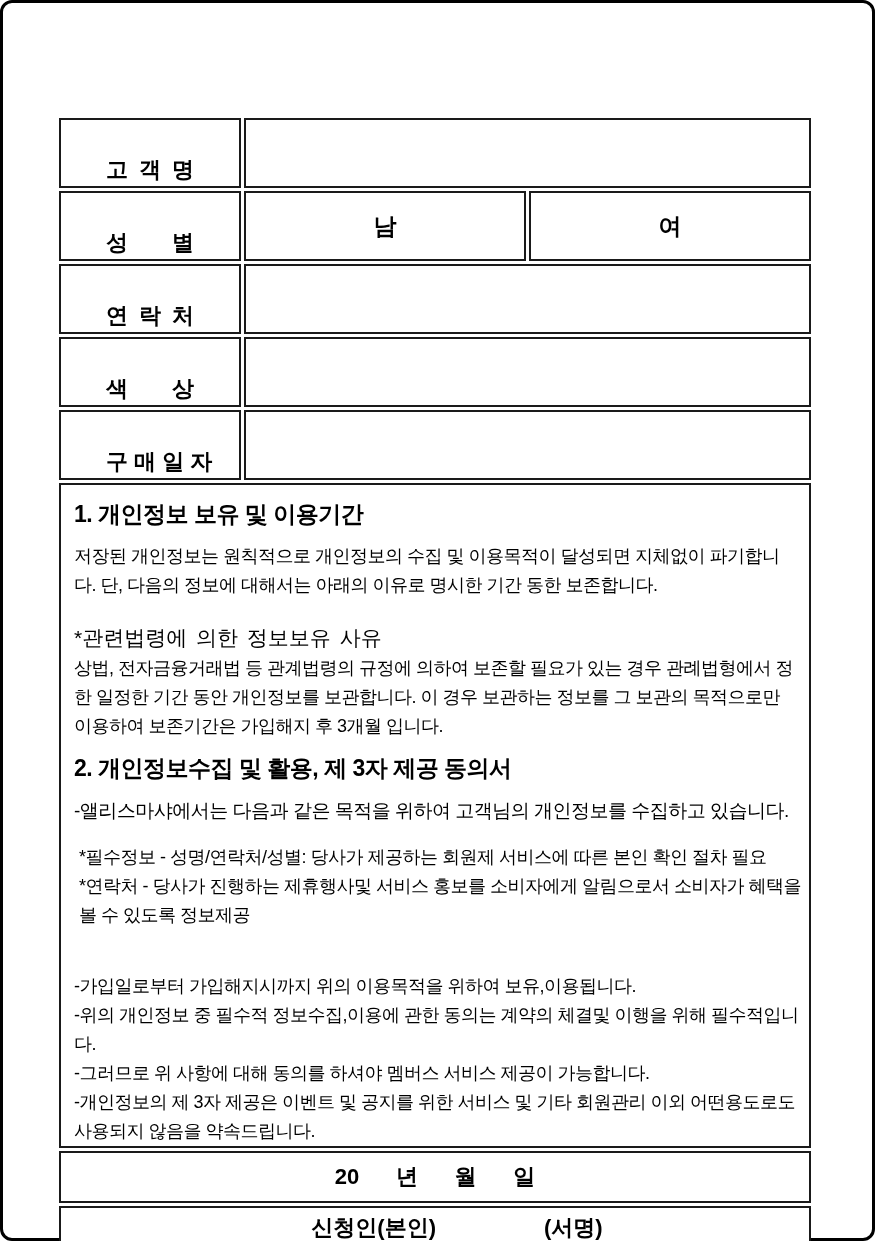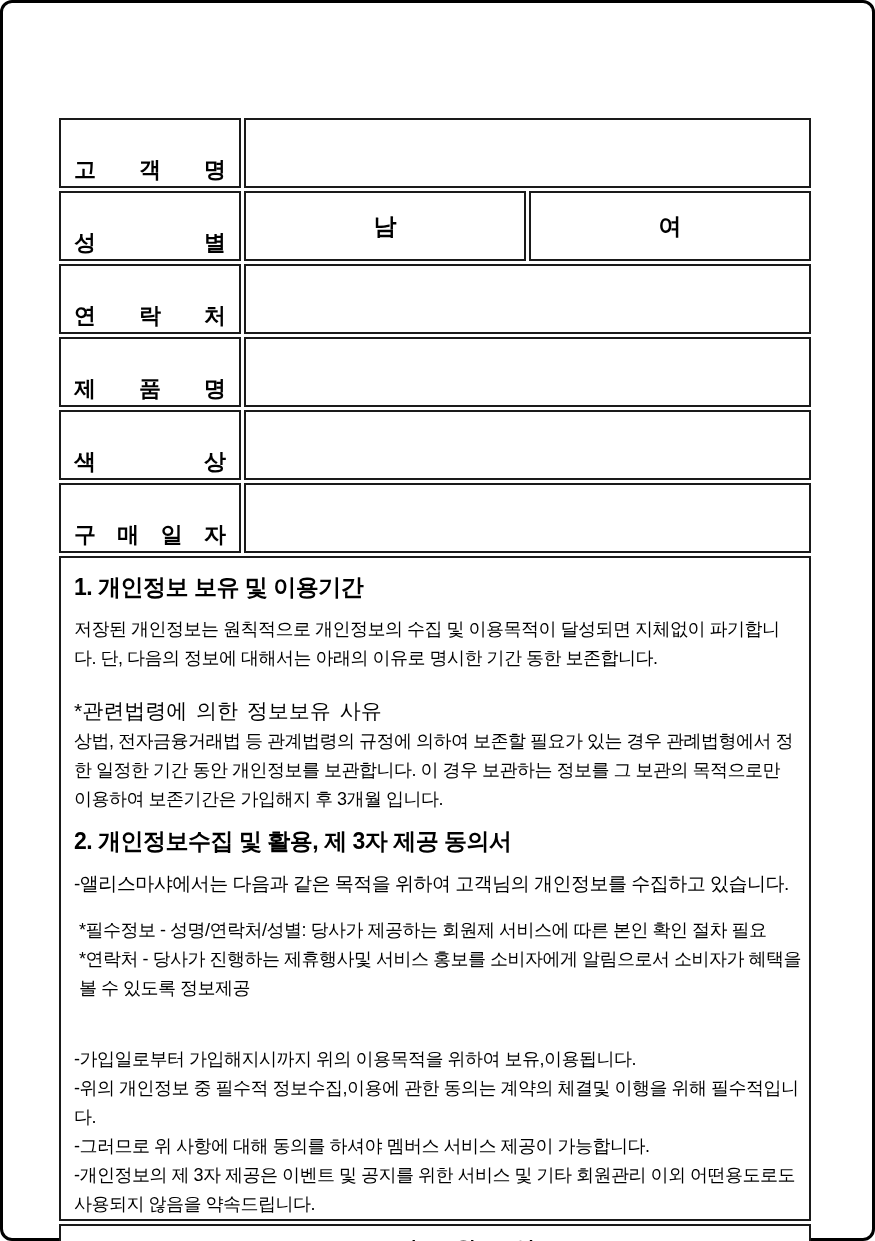--- a/index.html
+++ b/index.html
@@ -56,21 +56,21 @@
   }
 
   td.label-cell {
     height: 41px;
     background: #e0e0e0;
     font-weight: bold;
     font-size: 22px;
   }
   .label-inner {
     display: block;
-    padding: 0 12px;
+    padding: 0 44px;
     text-align: justify;
     text-align-last: justify;
     white-space: nowrap;
     margin-top: 34px;
   }
   td.value-cell { background: #ffffff; }
   td.option-cell {
     text-align: center;
     font-weight: bold;
     font-size: 23px;
@@ -172,26 +172,20 @@
       <td class="option-cell">여</td>
     </tr>
 
     <tr>
       <td class="label-cell">
         <span class="label-inner">연 락 처</span>
       </td>
       <td class="value-cell" colspan="2"></td>
     </tr>
 
-    <tr>
-      <td class="label-cell">
-        <span class="label-inner">제 품 명</span>
-      </td>
-      <td class="value-cell" colspan="2"></td>
-    </tr>
 
     <tr>
       <td class="label-cell">
         <span class="label-inner">색 상</span>
       </td>
       <td class="value-cell" colspan="2"></td>
     </tr>
 
     <tr>
       <td class="label-cell">

